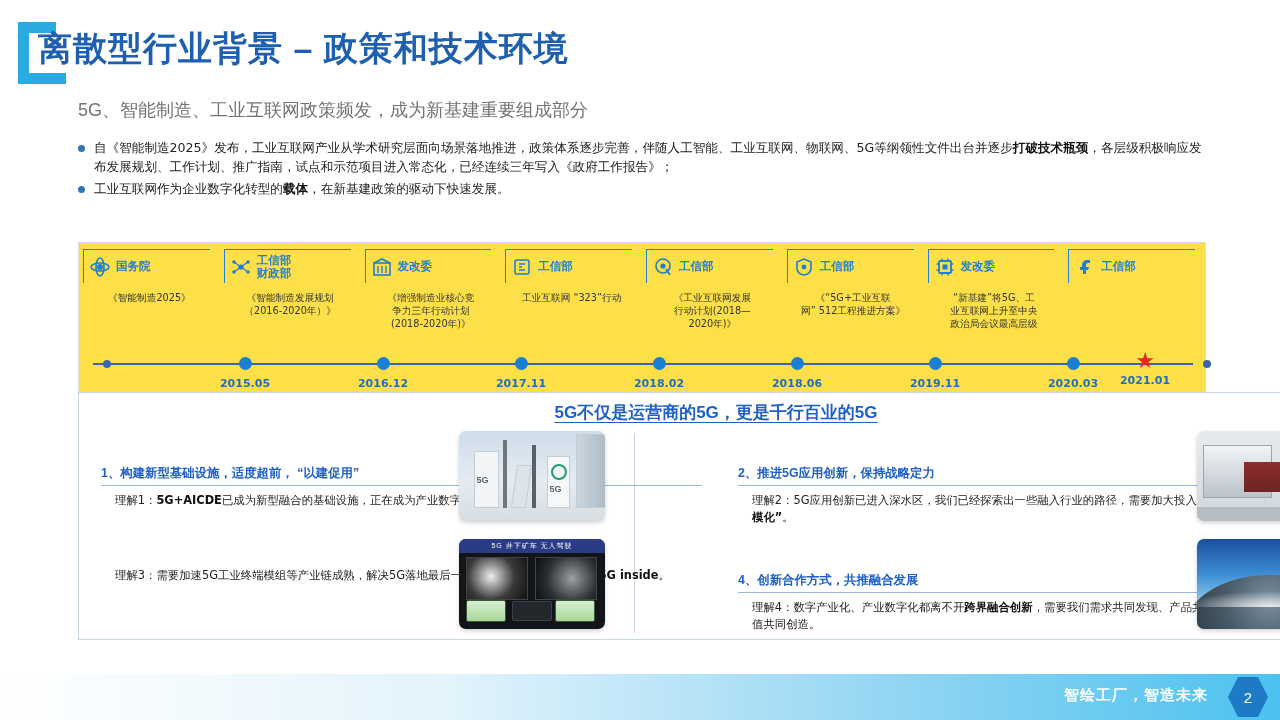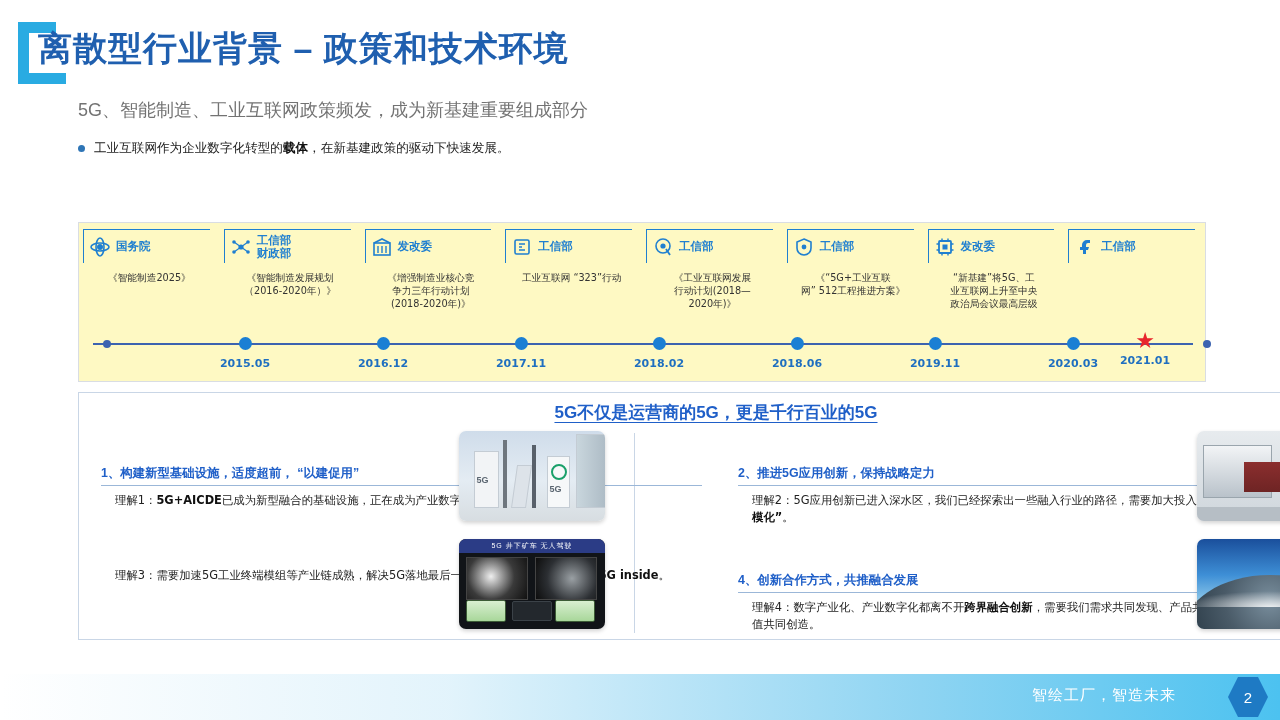--- a/index.html
+++ b/index.html
@@ -32,22 +32,22 @@
     width:7px;height:7px;border-radius:50%;background:#2E75B6;
     margin-top:7px;margin-right:9px;flex:0 0 auto;
   }
   .bullet-text{
     font-size:12.6px;color:#222;line-height:1.52;
     font-family:"DejaVu Sans","Liberation Sans",sans-serif;
   }
   .bullet-text b{font-weight:bold;color:#111;}
   
   .timeline-panel{
-    position:absolute;left:78px;top:222px;width:1128px;height:160px;
-    border:1px solid #d9dde3;background:#fef9c3;box-sizing:border-box;
+    position:absolute;left:78px;top:242px;width:1128px;height:160px;
+    border:1px solid #d9dde3;background:#fde047;box-sizing:border-box;
   }
   .cards{position:absolute;left:0;top:0;width:100%;height:100px;display:flex;}
   .card{
     flex:1 1 0;position:relative;padding-top:6px;box-sizing:border-box;
   }
   .card-head{
     border-top:1.6px solid #1F7FD0;border-left:1.6px solid #1F7FD0;
     height:34px;margin:0 10px 0 4px;display:flex;align-items:center;
     padding-left:6px;box-sizing:border-box;
   }
@@ -144,42 +144,46 @@
   .t4 .globe{position:absolute;left:-10%;bottom:-70%;width:120%;height:130%;border-radius:50%;
     background:radial-gradient(circle at 50% 22%,#7a8f9e 0%,#4a5b68 35%,#2a3a46 70%,#16212b 100%);}
   .t4 .glow{position:absolute;left:-10%;bottom:24%;width:120%;height:18%;
     background:radial-gradient(ellipse at 50% 100%,rgba(255,255,255,.85),rgba(255,255,255,0) 70%);}
   
   .footer{
     position:absolute;left:0;bottom:0;width:100%;height:46px;
     background:linear-gradient(90deg,rgba(255,255,255,0) 0%,rgba(173,222,245,.35) 35%,#8ed4f2 72%,#4cc2f0 100%);
   }
   .footer-text{
-    position:absolute;right:104px;top:12px;
-    font-size:15px;color:#ffffff;letter-spacing:1px;white-space:nowrap;
+    position:absolute;right:72px;top:12px;
+    font-size:15px;color:#ffffff;letter-spacing:1px;white-space:nowrap;font-weight:bold;
   }
   .page-badge{
     position:absolute;right:12px;top:3px;width:40px;height:40px;
     background:#1E7AC4;color:#fff;font-size:15px;
     display:flex;align-items:center;justify-content:center;
     clip-path:polygon(25% 0,75% 0,100% 50%,75% 100%,25% 100%,0 50%);
   }
 </style>
 </head>
 <body>
 
 <div class="bracket">
   <div class="bar-v"></div>
   <div class="bar-t"></div>
   <div class="bar-b"></div>
 </div>
 <div class="page-title">离散型行业背景 – 政策和技术环境</div>
 <div class="subtitle">5G、智能制造、工业互联网政策频发，成为新基建重要组成部分</div>
 
 <div class="bullets">
+  <div class="bullet-row">
+    <span class="dot"></span>
+    <span class="bullet-text">自《智能制造2025》发布，工业互联网产业从学术研究层面向场景落地推进，政策体系逐步完善，伴随人工智能、工业互联网、物联网、5G等纲领性文件出台并逐步<b>打破技术瓶颈</b>，各层级积极响应发布发展规划、工作计划、推广指南，试点和示范项目进入常态化，已经连续三年写入《政府工作报告》；</span>
+  </div>
   <div class="bullet-row">
     <span class="dot"></span>
     <span class="bullet-text">工业互联网作为企业数字化转型的<b>载体</b>，在新基建政策的驱动下快速发展。</span>
   </div>
 </div>
 
 <div class="timeline-panel">
   <div class="cards" id="tl-cards">
       <div class="card">
         <div class="card-head">

